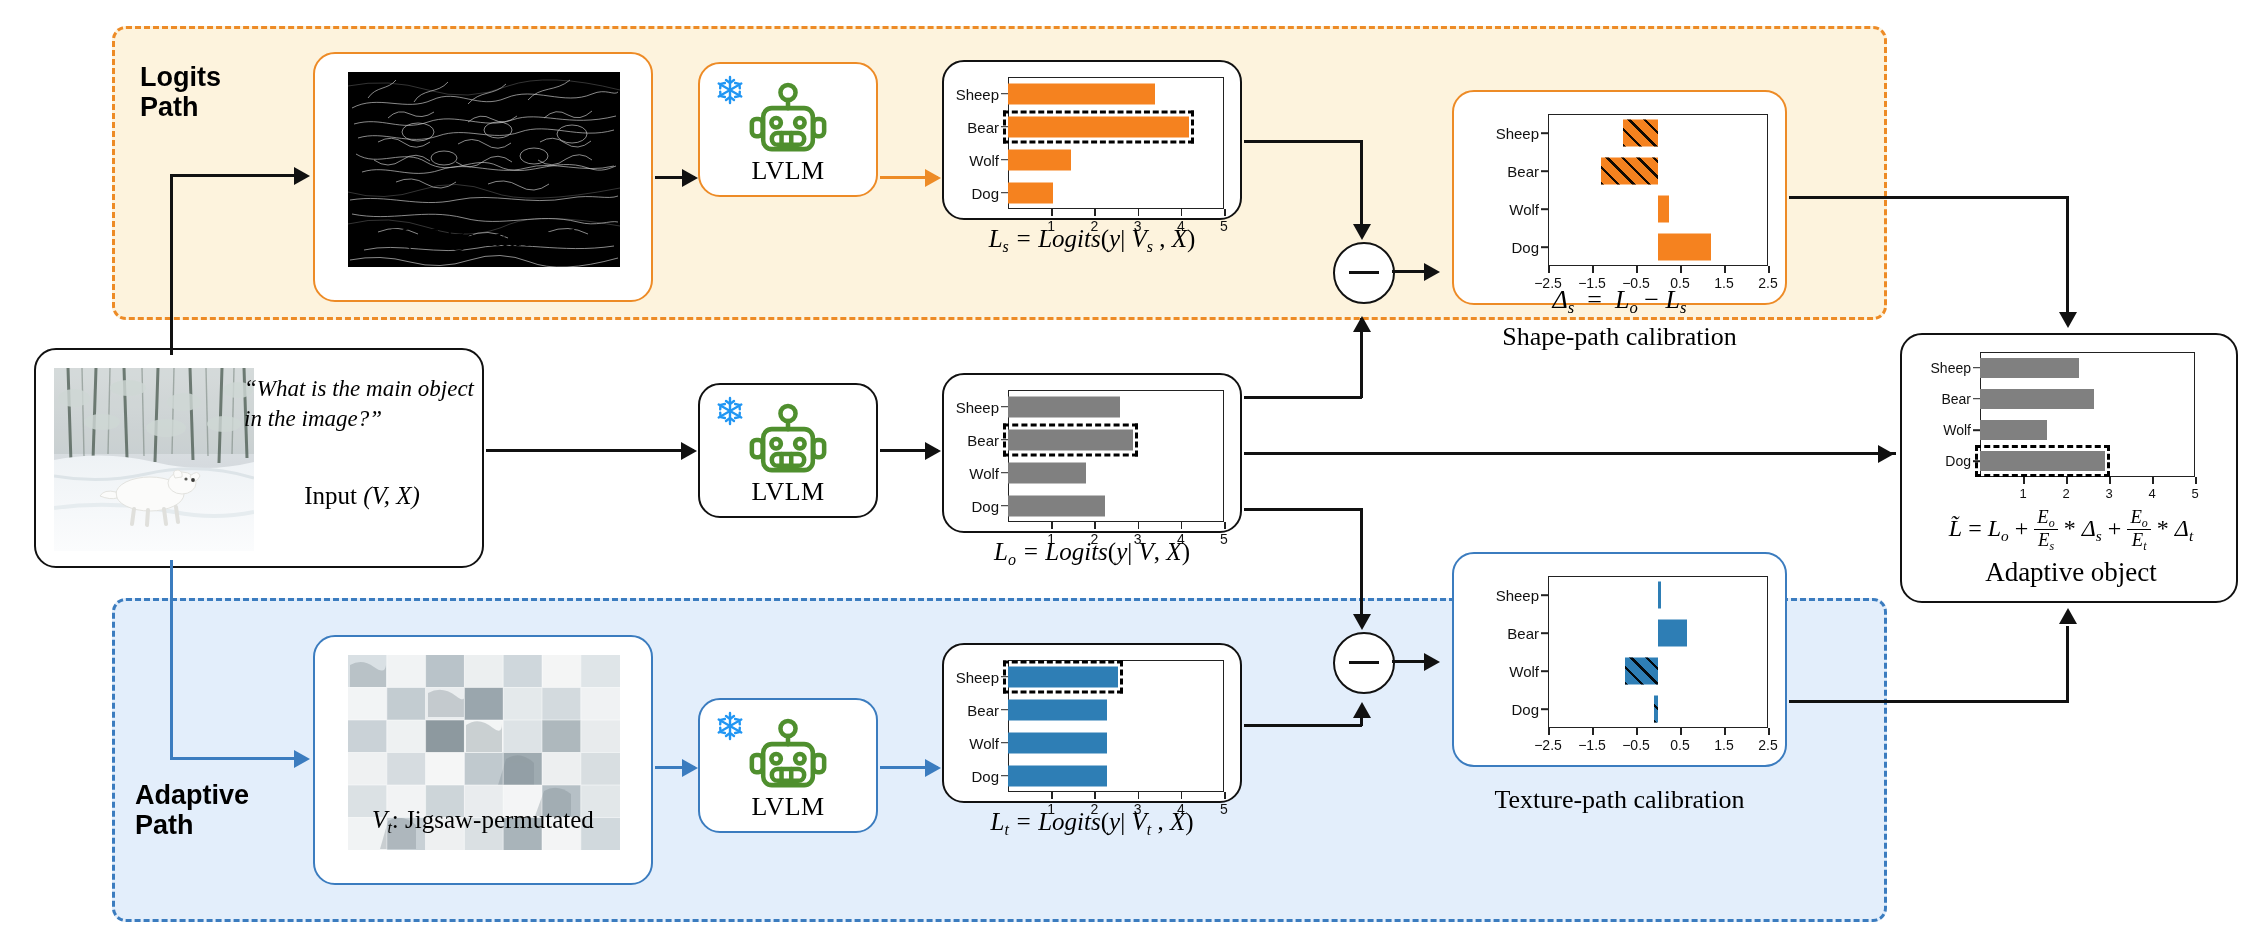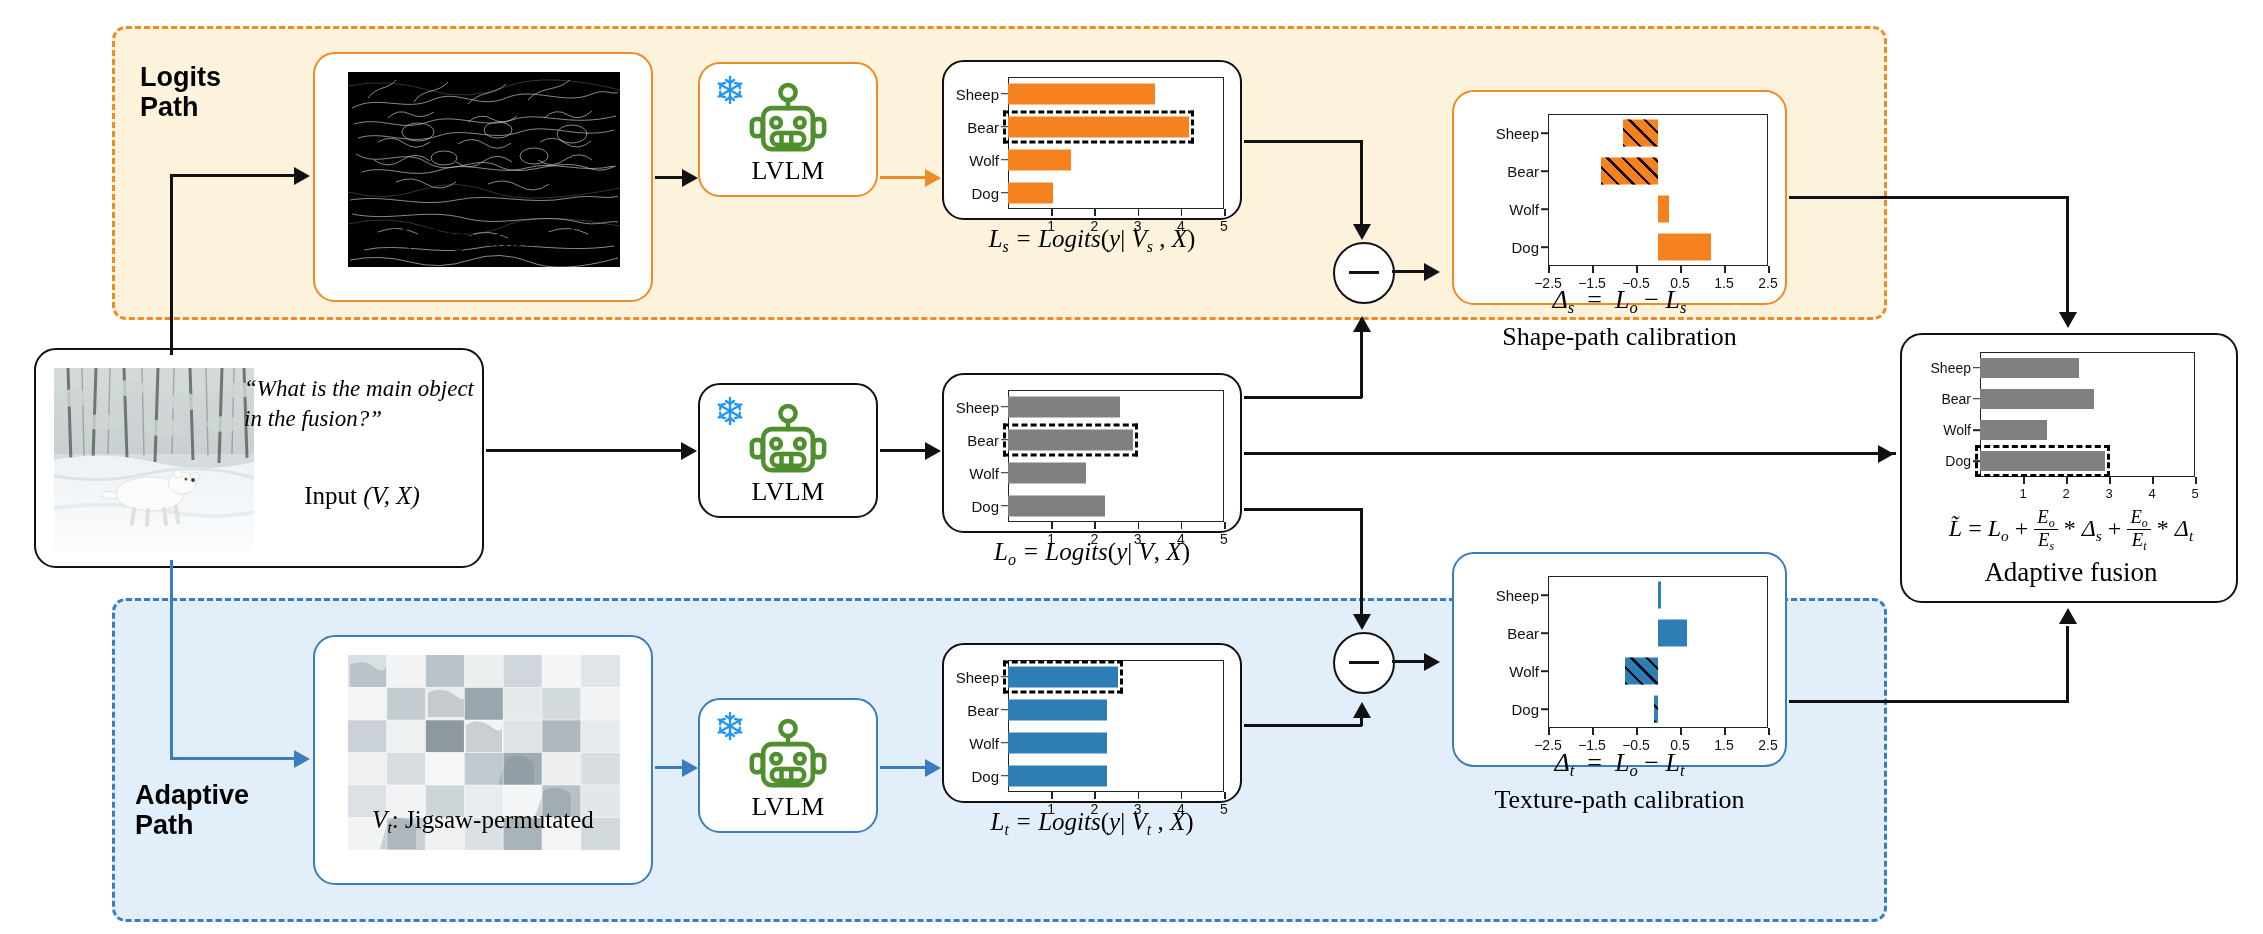--- a/index.html
+++ b/index.html
@@ -293,21 +293,21 @@
           <line x1="80" y1="141" x2="78" y2="156"></line>
             <line x1="94" y1="142" x2="93" y2="157"></line>
           <line x1="110" y1="141" x2="112" y2="156"></line>
             <line x1="122" y1="139" x2="124" y2="154"></line>
         </g>
         <circle cx="139" cy="112" r="1.9" fill="#3a3a38"></circle>
         <circle cx="132" cy="111" r="1.6" fill="#5a5a56"></circle>
       </svg>
     </div>
     <div class="cap" style="left:208px;top:24px;width:236px;white-space:normal;
-         font-style:italic;font-size:23px;line-height:1.32;text-align:left;">“What is the main object in the fusion?”</div>
+         font-style:italic;font-size:23px;line-height:1.32;text-align:left;">“What is the main object in the image?”</div>
     <div class="cap" style="left:208px;top:132px;width:236px;font-size:25px;">Input <span class="it">(V, X)</span></div>
   </div>
 
   <div class="lvlm card black" style="left:698px;top:383px;width:180px;height:135px;">
     <span class="snow">
       <svg viewBox="0 0 32 32" width="32" height="32">
         <g stroke="#2196F3" stroke-width="2.4" stroke-linecap="round" fill="none">
           <line x1="16" y1="3" x2="16" y2="29"></line>
           <line x1="4.7" y1="9.5" x2="27.3" y2="22.5"></line>
           <line x1="4.7" y1="22.5" x2="27.3" y2="9.5"></line>
@@ -540,23 +540,20 @@
         <div class="xlab" style="left: 44px; font-size: 14px;">−1.5</div>
         <div class="xtick" style="left: 88px;"></div>
         <div class="xlab" style="left: 88px; font-size: 14px;">−0.5</div>
         <div class="xtick" style="left: 132px;"></div>
         <div class="xlab" style="left: 132px; font-size: 14px;">0.5</div>
         <div class="xtick" style="left: 176px;"></div>
         <div class="xlab" style="left: 176px; font-size: 14px;">1.5</div>
         <div class="xtick" style="left: 220px;"></div>
         <div class="xlab" style="left: 220px; font-size: 14px;">2.5</div>
       </div>
-  </div>
-  <div class="cap" style="left:1452px;top:748px;width:335px;font-size:26px;">
-    <span class="it">Δ</span><span class="sub">t</span> &nbsp;=&nbsp; <span class="it">L</span><span class="sub">o</span> − <span class="it">L</span><span class="sub">t</span>
   </div>
   <div class="cap" style="left:1452px;top:785px;width:335px;font-size:26px;">Texture-path calibration</div>
 
   <div class="card black" style="left:1900px;top:333px;width:338px;height:270px;">
     <div class="plot" id="p-fuse" style="left:78px;top:17px;width:215px;height:125px;">
       <div class="frame"></div>
     <div class="ytick" style="top: 15.625px;"></div>
         <div class="ylab" style="top: 15.625px; font-size: 14px;">Sheep</div>
         <div class="bar" style="left: 0px; top: 15.625px; width: 98.9px; height: 20px; background: rgb(128, 128, 128);"></div>
         <div class="ytick" style="top: 46.875px;"></div>
@@ -586,21 +583,21 @@
         <span style="display:block;border-bottom:1.4px solid #000;padding:0 3px;"><span class="it">E</span><span class="sub">o</span></span>
         <span style="display:block;padding:0 3px;"><span class="it">E</span><span class="sub">s</span></span>
       </span>
       * <span class="it">Δ</span><span class="sub">s</span> +
       <span style="display:inline-block;vertical-align:-0.55em;text-align:center;font-size:0.78em;line-height:1.05;">
         <span style="display:block;border-bottom:1.4px solid #000;padding:0 3px;"><span class="it">E</span><span class="sub">o</span></span>
         <span style="display:block;padding:0 3px;"><span class="it">E</span><span class="sub">t</span></span>
       </span>
       * <span class="it">Δ</span><span class="sub">t</span>
     </div>
-    <div class="cap" style="left:4px;top:222px;width:330px;font-size:27px;">Adaptive fusion</div>
+    <div class="cap" style="left:4px;top:222px;width:330px;font-size:27px;">Adaptive object</div>
   </div>
 
   <div class="minus" style="left:1333px;top:242px;"></div>
   <div class="minus" style="left:1333px;top:632px;"></div>
 
   <div class="ln" style="left:170px;top:230px;width:3px;height:125px;"></div>
   <div class="ln" style="left:170px;top:174px;width:3px;height:58px;"></div>
   <div class="ln" style="left:170px;top:174px;width:126px;height:3px;"></div>
   <div class="ahead r" style="left:294px;top:167px;"></div>
 

